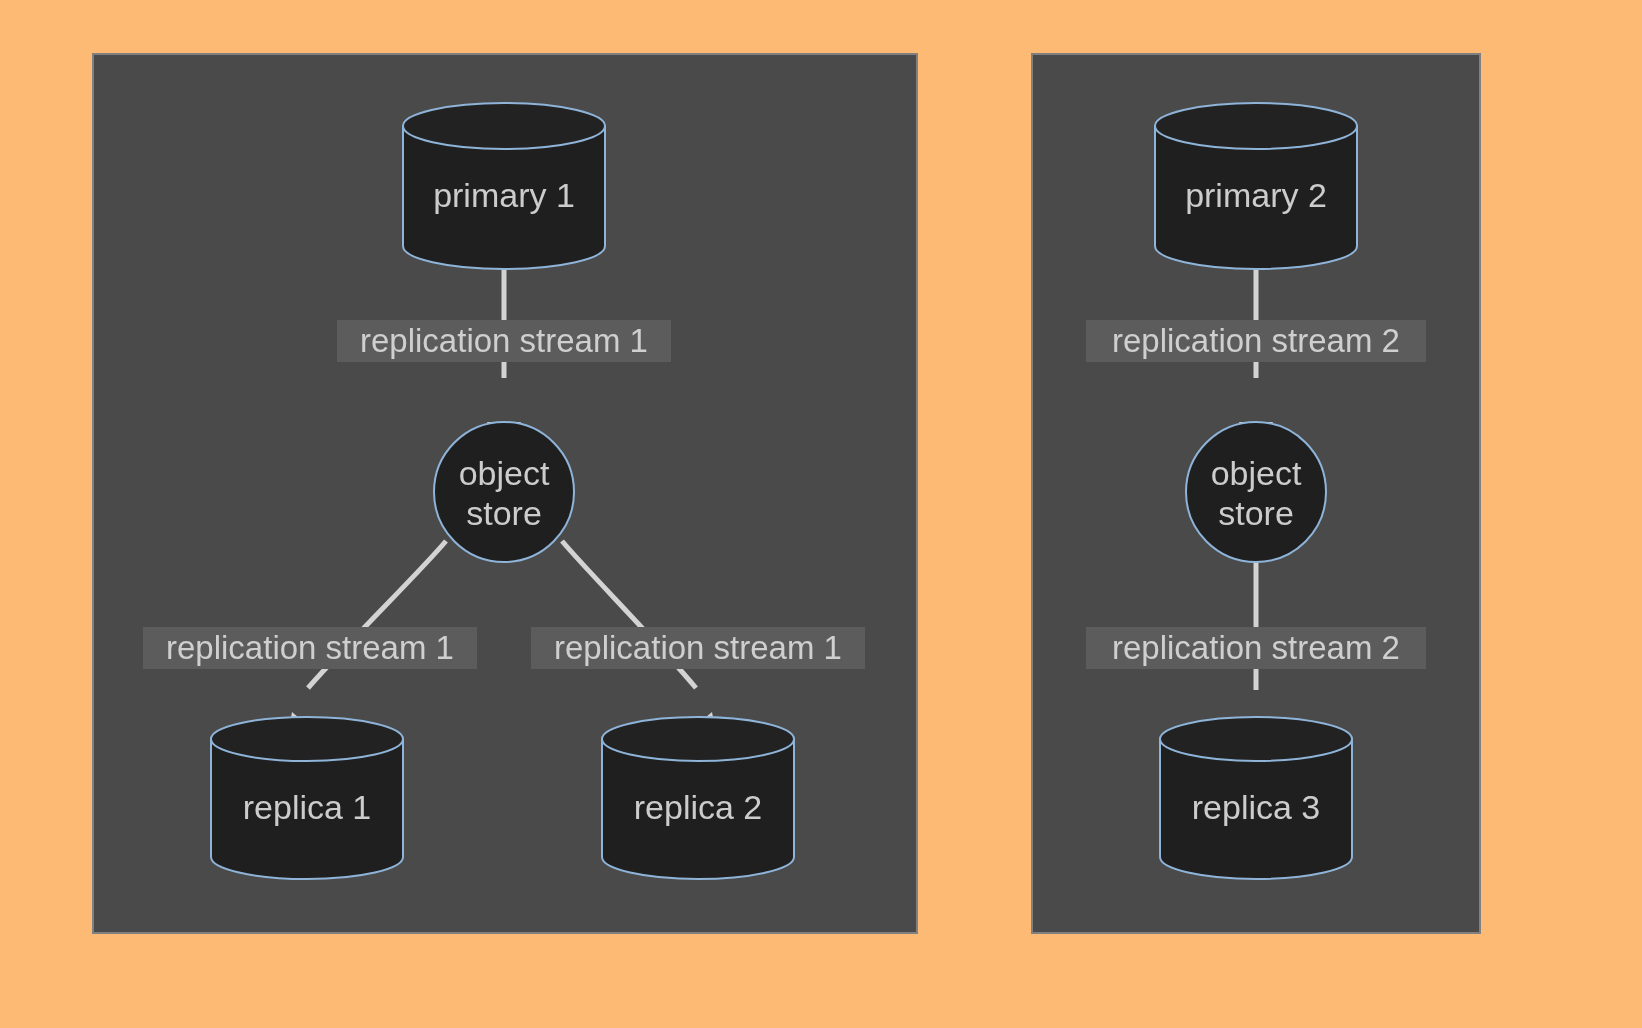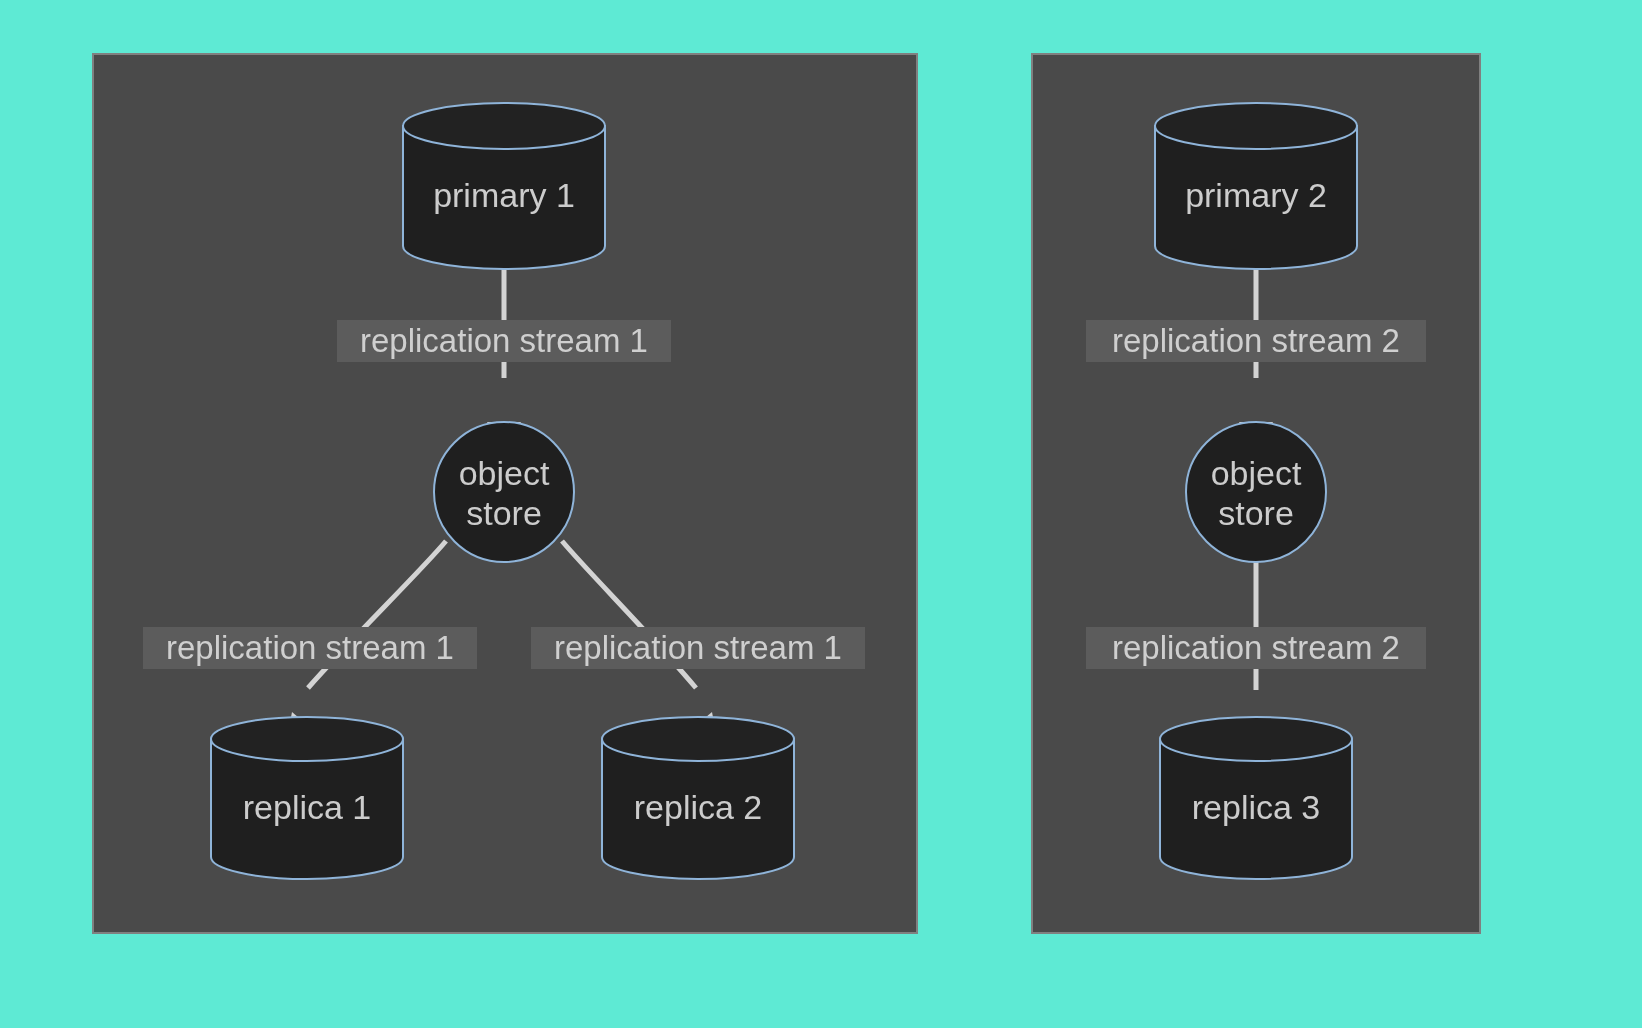--- a/index.html
+++ b/index.html
@@ -9,21 +9,21 @@
     background: #2b2b2b;
     width: 1642px;
     height: 1028px;
     overflow: hidden;
     font-family: "Liberation Sans", sans-serif;
   }
   #stage {
     position: relative;
     width: 1642px;
     height: 1028px;
-    background: #5eead4;
+    background: #fdba74;
   }
   #diagram-svg {
     position: absolute;
     left: 0;
     top: 0;
     width: 1642px;
     height: 1028px;
     display: block;
   }
   .cluster-rect {

